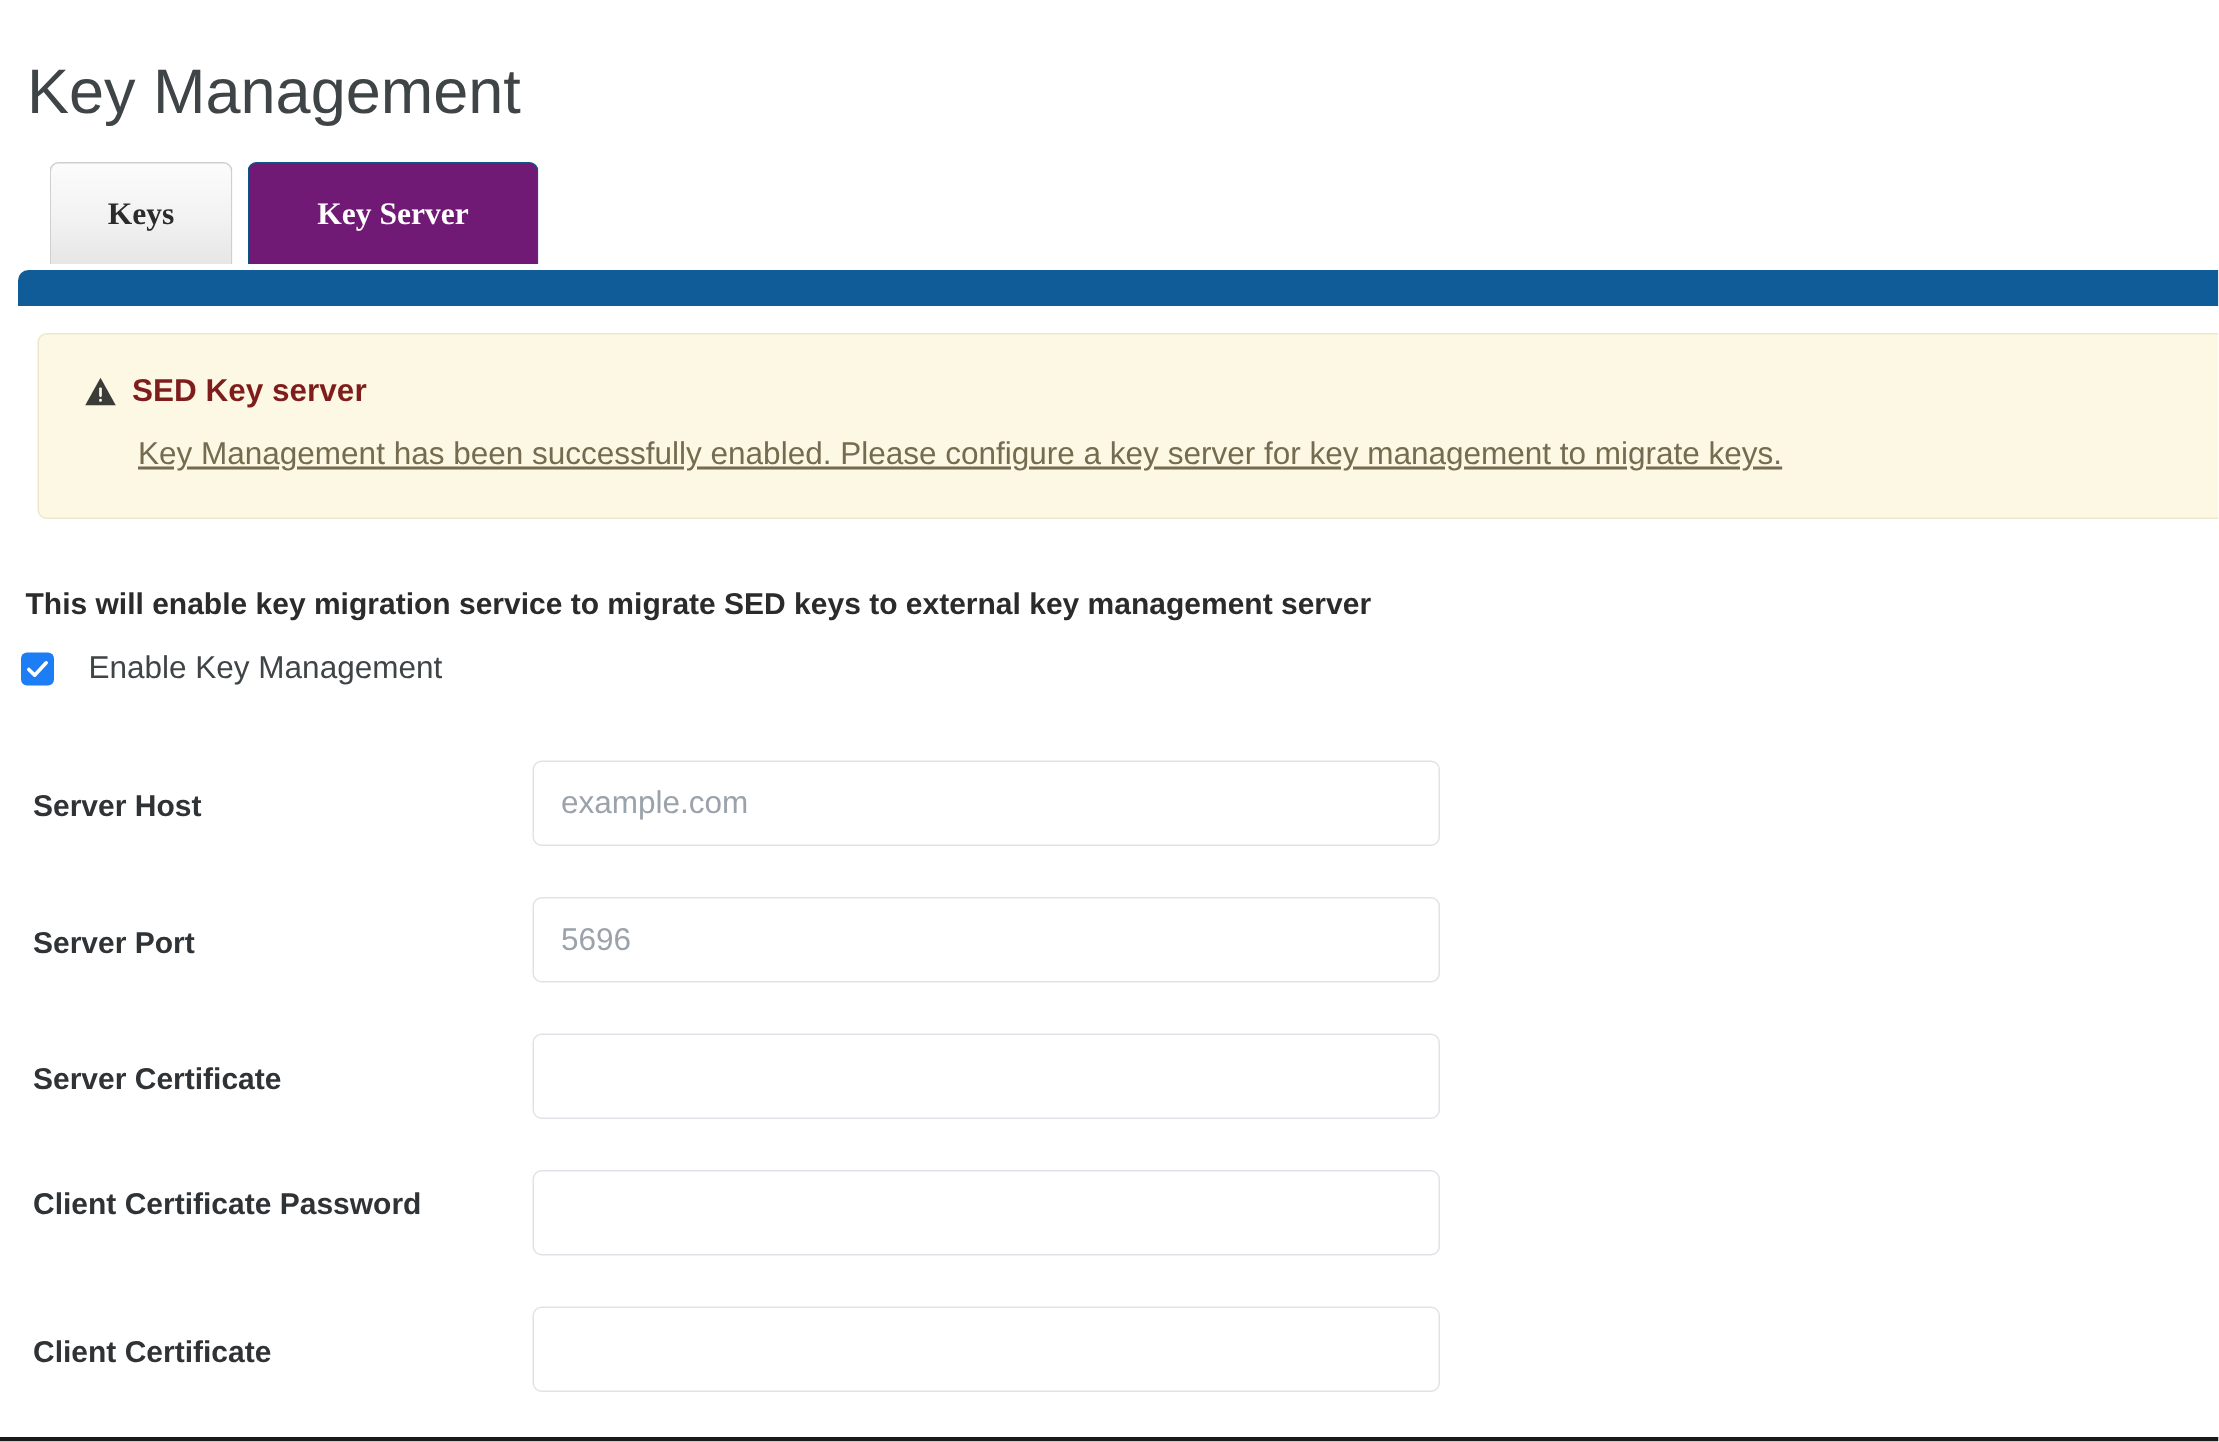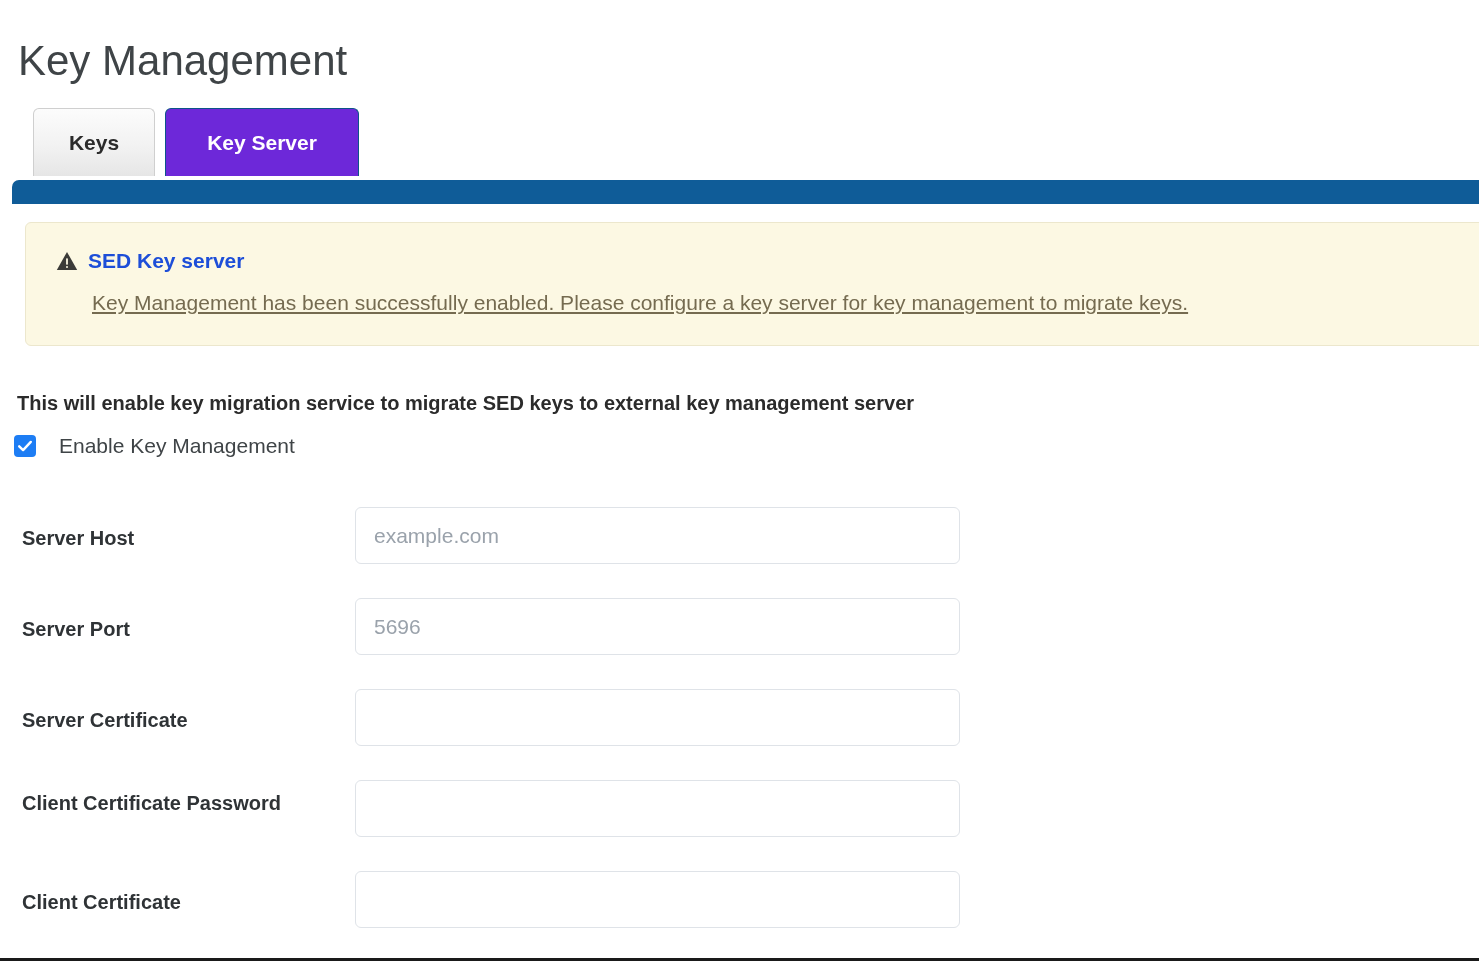--- a/index.html
+++ b/index.html
@@ -39,20 +39,21 @@
     white-space: nowrap;
   }
 
   
   .tabs {
     position: absolute;
     left: 0;
     top: 108px;
     width: 1212px;
     height: 76px;
+    font-family: Liberation Serif, serif;
   }
   .tab {
     position: absolute;
     top: 0;
     height: 68px;
     box-sizing: border-box;
     display: flex;
     align-items: center;
     justify-content: center;
     font-size: 21px;
@@ -65,21 +66,21 @@
     left: 33px;
     width: 122px;
     background: linear-gradient(to bottom, #fcfcfc 0%, #f2f2f2 55%, #e6e6e6 100%);
     border: 1px solid #cfcfcf;
     border-bottom: none;
     color: #2b2b2b;
   }
   .tab-active {
     left: 165px;
     width: 194px;
-    background: #6d28d9;
+    background: #701a75;
     border: 1px solid #0e5governor;
     border: 1px solid #0d5489;
     border-bottom: none;
     color: #ffffff;
   }
   .tab-bar {
     position: absolute;
     left: 12px;
     top: 180px;
     width: 1467px;
@@ -109,21 +110,21 @@
     gap: 10px;
   }
   .warn-icon {
     width: 22px;
     height: 20px;
     display: block;
   }
   .alert-title {
     font-size: 21px;
     font-weight: bold;
-    color: #1d4ed8;
+    color: #7f1d1d;
     white-space: nowrap;
   }
   .alert-body {
     position: absolute;
     left: 66px;
     top: 68px;
     font-size: 21px;
     color: #756b50;
     white-space: nowrap;
     text-decoration: underline;

